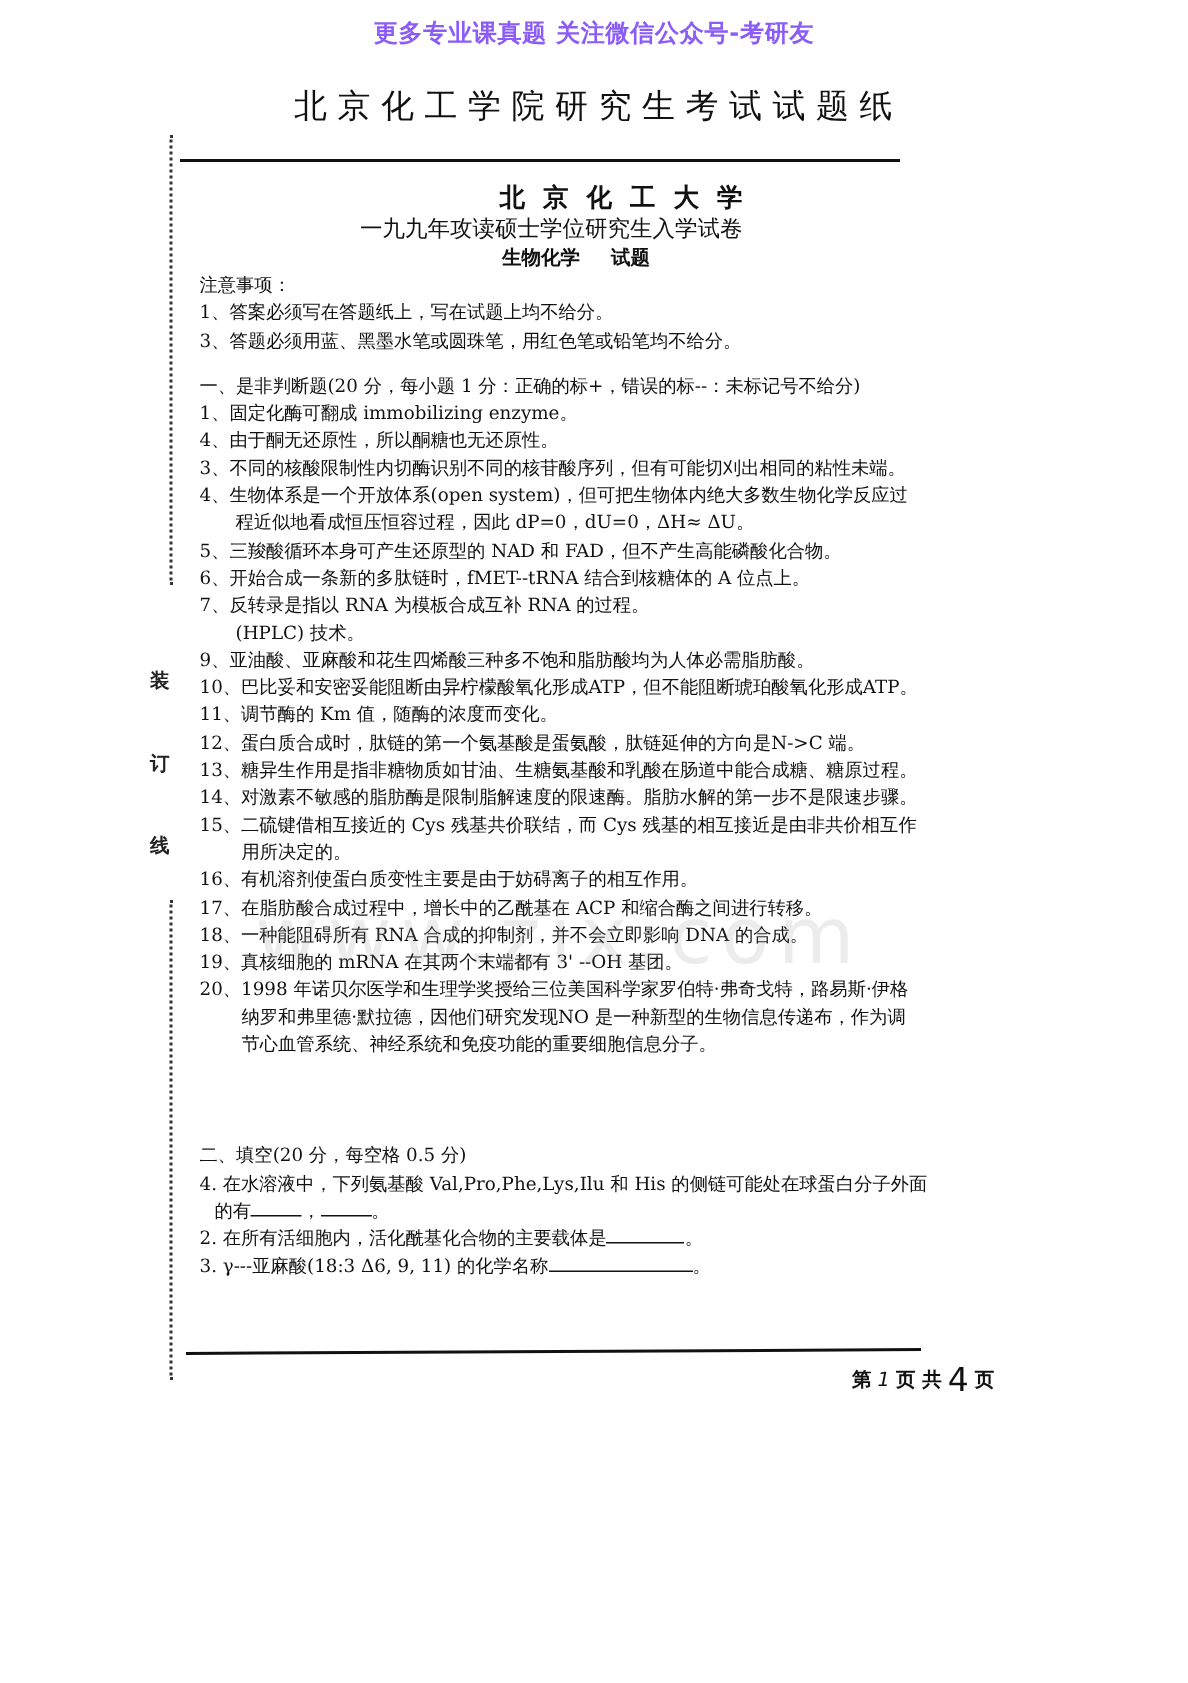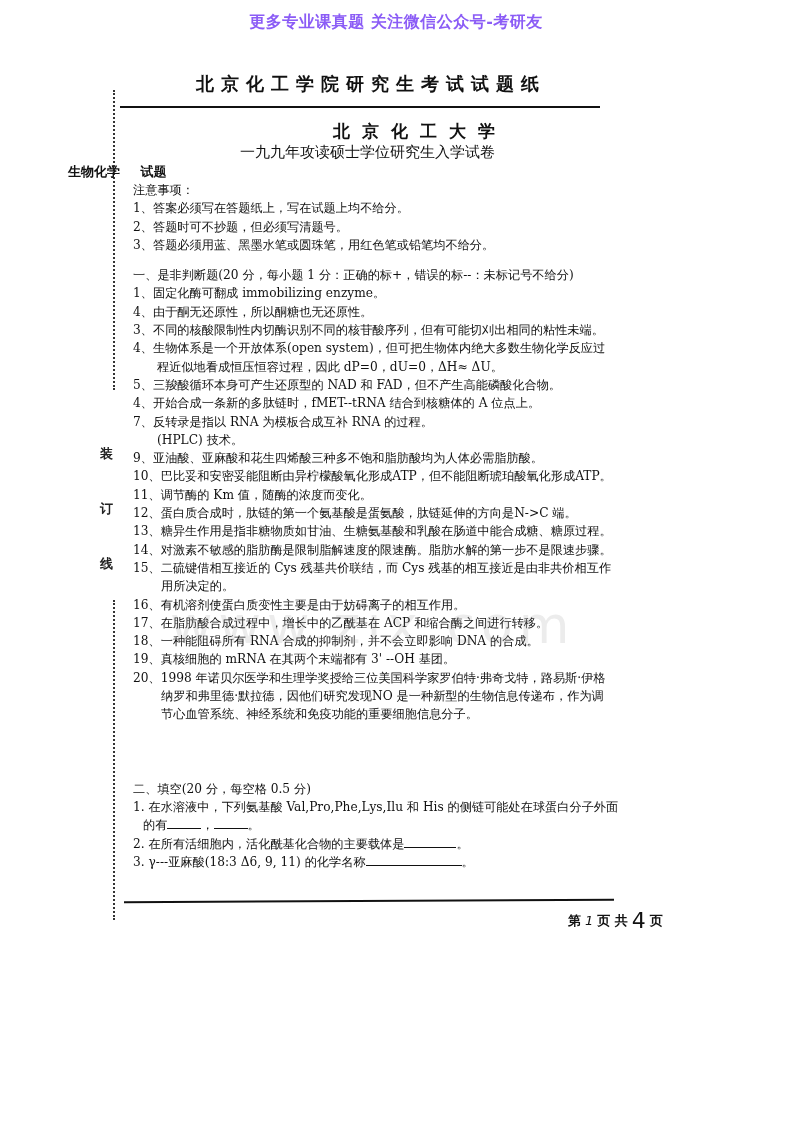--- a/index.html
+++ b/index.html
@@ -7,22 +7,22 @@
     width: 792px; height: 1122px; position: relative; overflow: hidden;
     background: #ffffff; color: #111;
     font-family: "DejaVu Serif", "Liberation Serif", serif;
   }
   .banner {
     position: absolute; top: 12px; left: 0; width: 792px; text-align: center;
     font-family: "DejaVu Sans", "Liberation Sans", sans-serif;
     font-weight: bold; font-size: 16px; color: #8b5cf6; letter-spacing: 0.5px;
   }
   .header-title {
-    position: absolute; top: 72px; left: 196px; width: 420px;
-    font-size: 18px; font-weight: bold; letter-spacing: 7px; color: #111;
+    position: absolute; top: 56px; left: 196px; width: 420px;
+    font-size: 22px; font-weight: normal; letter-spacing: 7px; color: #111;
     white-space: nowrap;
   }
   .header-rule {
     position: absolute; top: 106px; left: 120px; width: 480px; height: 2px; background: #111;
   }
   .binding-dots-top {
     position: absolute; left: 113px; top: 90px; height: 300px; width: 0;
     border-left: 2px dotted #333;
   }
   .binding-dots-bottom {
@@ -34,21 +34,21 @@
   }
   .univ {
     position: absolute; top: 120px; left: 0; width: 780px; text-align: center;
     font-size: 17px; font-weight: bold; letter-spacing: 12px; padding-left: 60px; box-sizing: border-box;
   }
   .subtitle {
     position: absolute; top: 143px; left: 0; width: 735px; text-align: center;
     font-size: 15px; box-sizing: border-box;
   }
   .subject {
-    position: absolute; top: 163px; left: 0; width: 708px; 
+    position: absolute; top: 163px; left: 0; width: 708px; text-align: center;
     font-size: 13px; font-weight: bold; padding-left: 60px; box-sizing: border-box;
   }
   .subject span { margin: 0 8px; }
   .content {
     position: absolute; left: 133px; top: 181px; width: 560px;
     font-size: 12.2px; line-height: 18.3px;
   }
   .line { white-space: nowrap; }
   .q { white-space: nowrap; }
   .q .cont { display: block; padding-left: 24px; }
@@ -90,53 +90,52 @@
 <div class="univ">北京化工大学</div>
 <div class="subtitle">一九九年攻读硕士学位研究生入学试卷</div>
 <div class="subject">
   <span>生物化学</span>
   <span>试题</span>
 </div>
 
 <div class="content">
   <div class="line">注意事项：</div>
   <div class="line">1、答案必须写在答题纸上，写在试题上均不给分。</div>
-  <div class="line">2、答题时可不抄题，但必须写清题号。</div>
   <div class="line">3、答题必须用蓝、黑墨水笔或圆珠笔，用红色笔或铅笔均不给分。</div>
 
   <div class="gap"></div>
 
   <div class="line">一、是非判断题(20 分，每小题 1 分：正确的标+，错误的标--：未标记号不给分)</div>
 
   <div class="q"><span>1、固定化酶可翻成 immobilizing enzyme。</span></div>
   <div class="q"><span>4、由于酮无还原性，所以酮糖也无还原性。</span></div>
   <div class="q"><span>3、不同的核酸限制性内切酶识别不同的核苷酸序列，但有可能切刈出相同的粘性未端。</span></div>
   <div class="q"><span>4、生物体系是一个开放体系(open system)，但可把生物体内绝大多数生物化学反应过</span><span class="cont">程近似地看成恒压恒容过程，因此 dP=0，dU=0，ΔH≈ ΔU。</span></div>
   <div class="q"><span>5、三羧酸循环本身可产生还原型的 NAD 和 FAD，但不产生高能磷酸化合物。</span></div>
-  <div class="q"><span>4、开始合成一条新的多肽链时，fMET--tRNA 结合到核糖体的 A 位点上。</span></div>
+  <div class="q"><span>6、开始合成一条新的多肽链时，fMET--tRNA 结合到核糖体的 A 位点上。</span></div>
   <div class="q"><span>7、反转录是指以 RNA 为模板合成互补 RNA 的过程。</span></div>
   <div class="q"><span class="cont">(HPLC) 技术。</span></div>
   <div class="q"><span>9、亚油酸、亚麻酸和花生四烯酸三种多不饱和脂肪酸均为人体必需脂肪酸。</span></div>
   <div class="q"><span>10、巴比妥和安密妥能阻断由异柠檬酸氧化形成ATP，但不能阻断琥珀酸氧化形成ATP。</span></div>
   <div class="q"><span>11、调节酶的 Km 值，随酶的浓度而变化。</span></div>
   <div class="q"><span>12、蛋白质合成时，肽链的第一个氨基酸是蛋氨酸，肽链延伸的方向是N-&gt;C 端。</span></div>
   <div class="q"><span>13、糖异生作用是指非糖物质如甘油、生糖氨基酸和乳酸在肠道中能合成糖、糖原过程。</span></div>
   <div class="q"><span>14、对激素不敏感的脂肪酶是限制脂解速度的限速酶。脂肪水解的第一步不是限速步骤。</span></div>
   <div class="q two"><span>15、二硫键借相互接近的 Cys 残基共价联结，而 Cys 残基的相互接近是由非共价相互作</span><span class="cont">用所决定的。</span></div>
   <div class="q"><span>16、有机溶剂使蛋白质变性主要是由于妨碍离子的相互作用。</span></div>
   <div class="q"><span>17、在脂肪酸合成过程中，增长中的乙酰基在 ACP 和缩合酶之间进行转移。</span></div>
   <div class="q"><span>18、一种能阻碍所有 RNA 合成的抑制剂，并不会立即影响 DNA 的合成。</span></div>
   <div class="q"><span>19、真核细胞的 mRNA 在其两个末端都有 3' --OH 基团。</span></div>
   <div class="q two"><span>20、1998 年诺贝尔医学和生理学奖授给三位美国科学家罗伯特·弗奇戈特，路易斯·伊格</span><span class="cont">纳罗和弗里德·默拉德，因他们研究发现NO 是一种新型的生物信息传递布，作为调</span><span class="cont">节心血管系统、神经系统和免疫功能的重要细胞信息分子。</span></div>
 
   <div class="gap-lg"></div>
 
   <div class="line">二、填空(20 分，每空格 0.5 分)</div>
   <div class="q">
-    <span>1. 在水溶液中，下列氨基酸 Val,Pro,Phe,Lys,Ilu 和 His 的侧链可能处在球蛋白分子外面</span>
+    <span>4. 在水溶液中，下列氨基酸 Val,Pro,Phe,Lys,Ilu 和 His 的侧链可能处在球蛋白分子外面</span>
     <span class="cont" style="padding-left:10px">
       <span>的有</span><span class="blank" style="width:34px"></span><span>，</span><span class="blank" style="width:34px"></span><span>。</span>
     </span>
   </div>
   <div class="q">
     <span>2. 在所有活细胞内，活化酰基化合物的主要载体是</span><span class="blank" style="width:52px"></span><span>。</span>
   </div>
   <div class="q">
     <span>3. γ---亚麻酸(18:3 Δ6, 9, 11) 的化学名称</span><span class="blank" style="width:96px"></span><span>。</span>
   </div>

